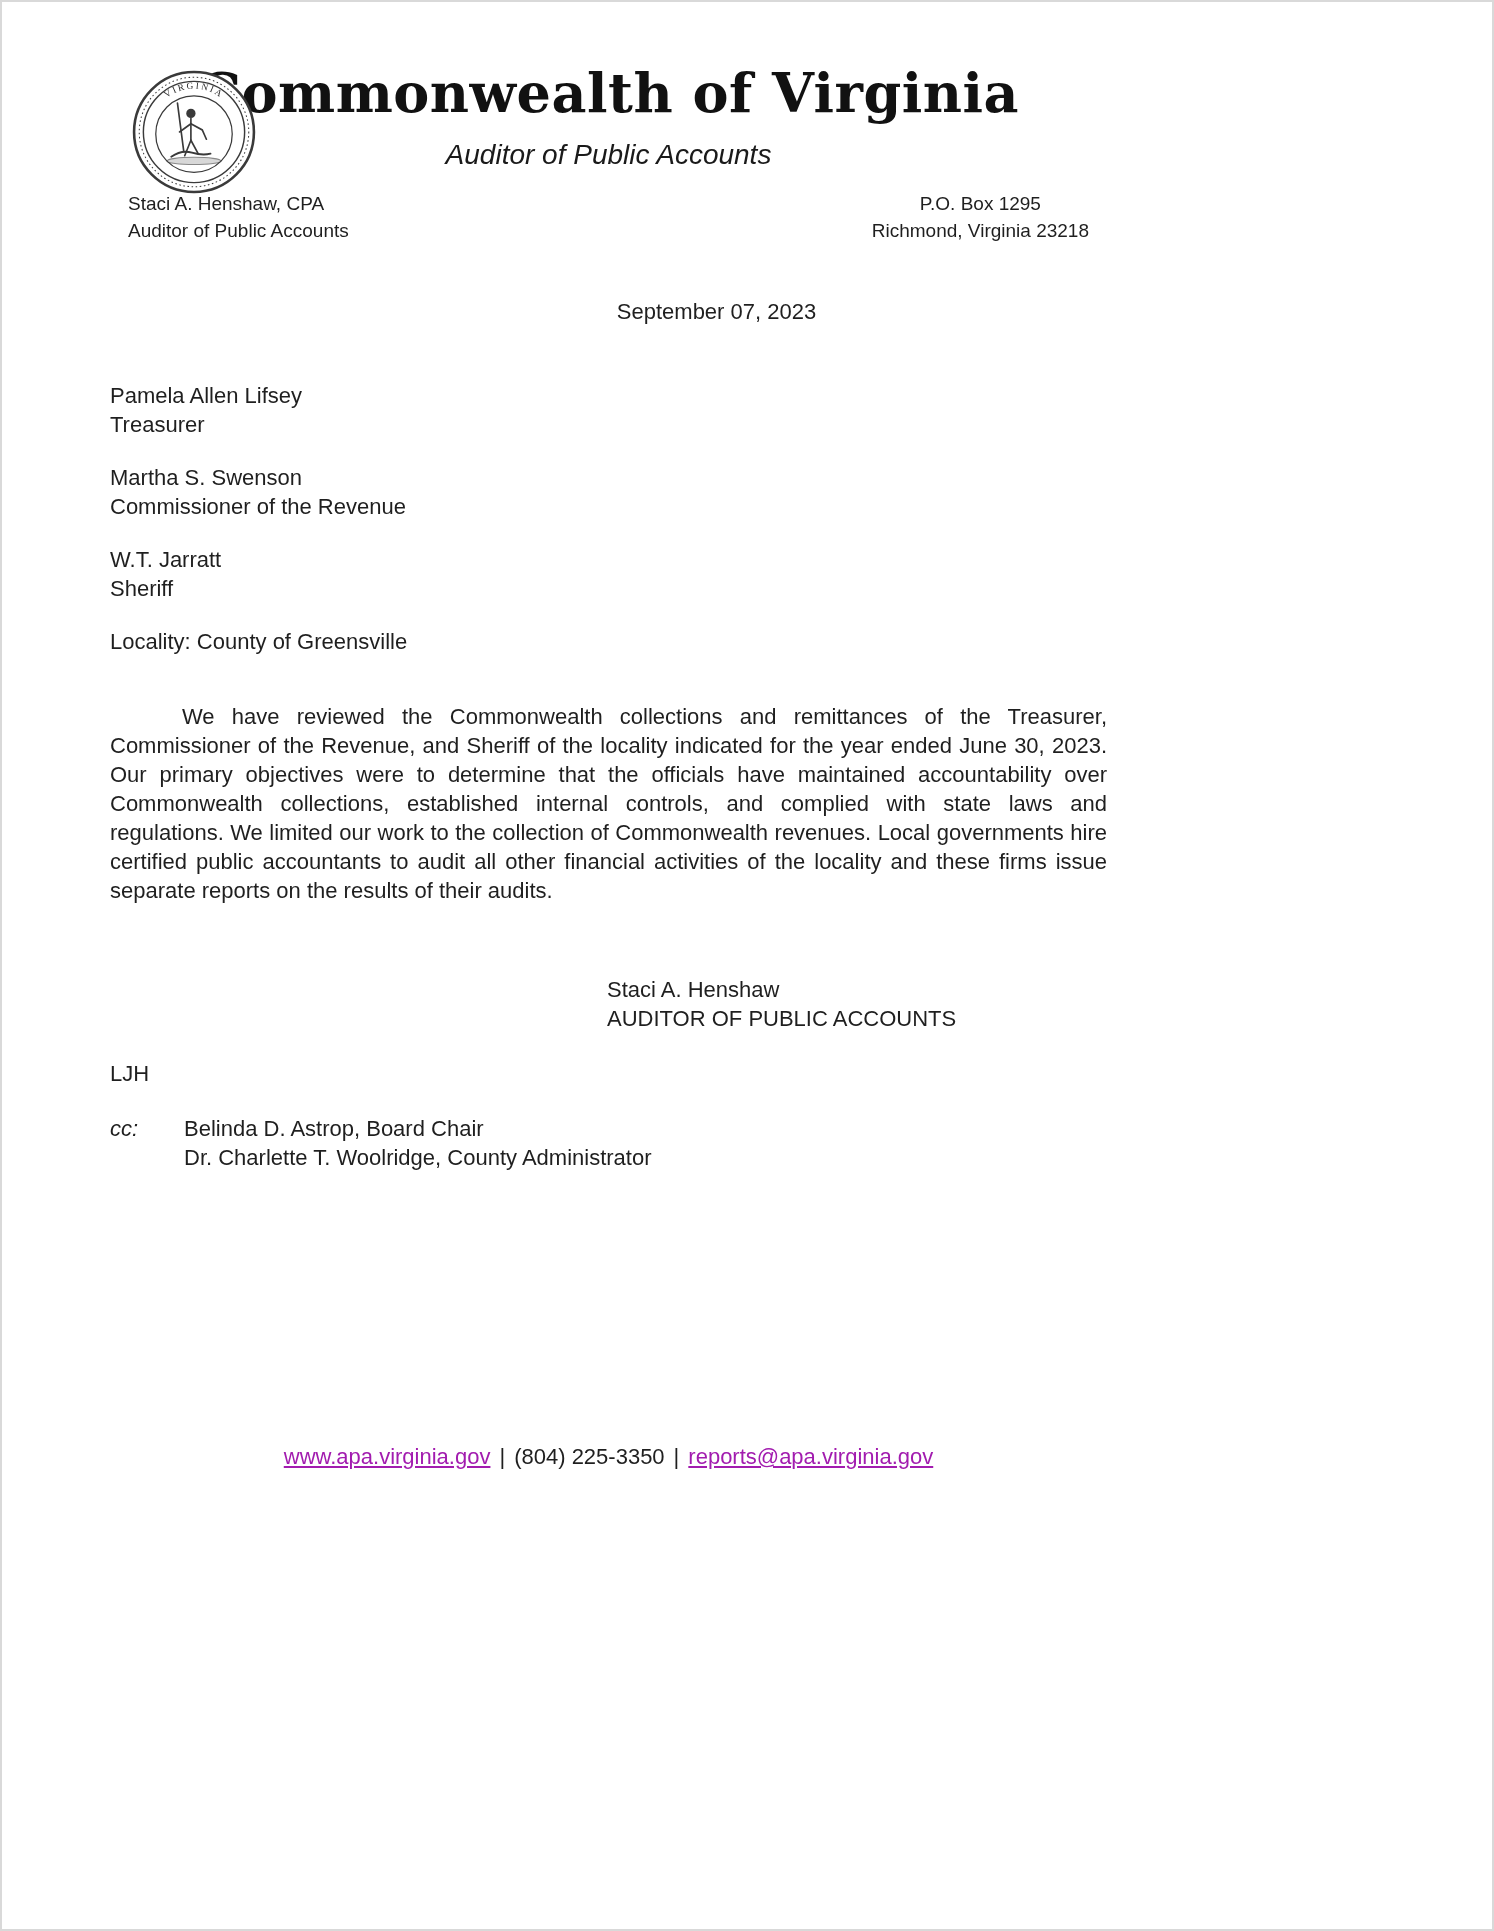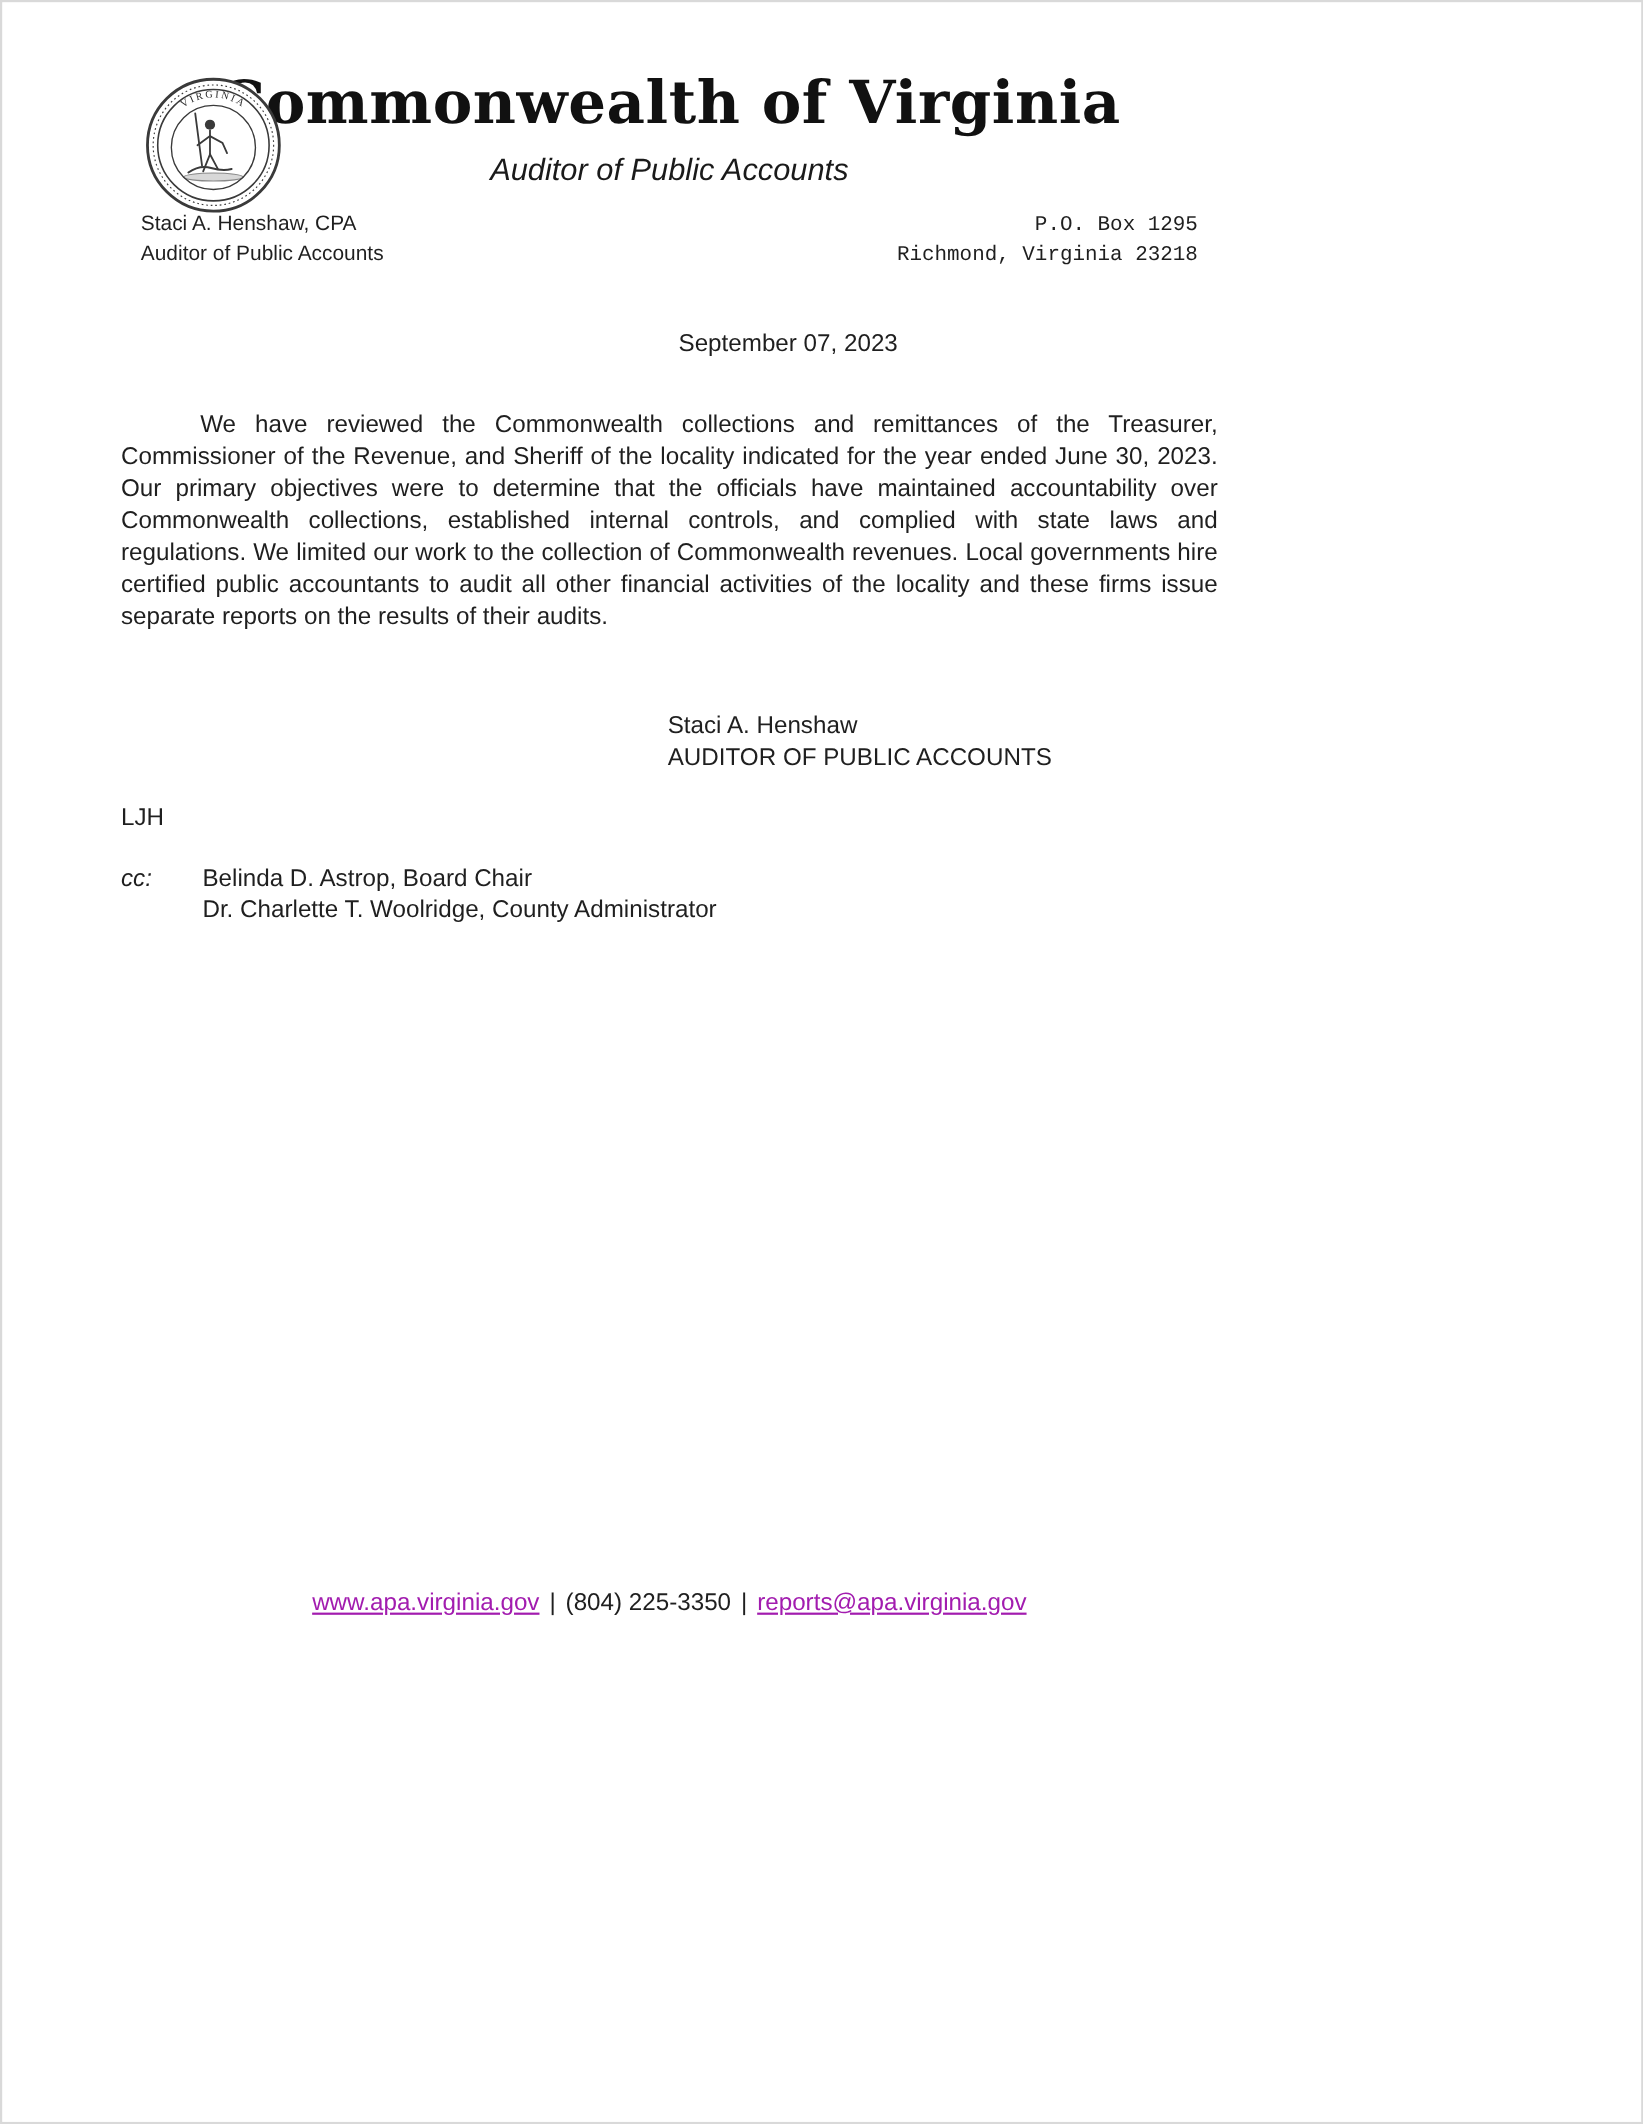--- a/index.html
+++ b/index.html
@@ -48,21 +48,21 @@
     color: #1a1a1a;
   }
   .header-meta {
     display: flex;
     justify-content: space-between;
     margin-top: 20px;
     font-size: 19px;
     line-height: 1.4;
   }
   .header-meta .left { text-align: left; padding-left: 18px; }
-  .header-meta .right { text-align: right; padding-right: 18px; font-family: Liberation Mono, monospace; }
+  .header-meta .right { text-align: center; padding-right: 18px; }
 
   
   .date-line { margin-top: 54px; text-align: center; font-size: 22px; }
   .date-line span { position: relative; left: 108px; }
 
   .recipients { margin-top: 56px; font-size: 22px; line-height: 29px; }
   .recipient-block { margin-bottom: 24px; }
   .locality-line { margin-top: 24px; font-size: 22px; line-height: 29px; }
 
   .body-paragraphs { margin-top: 46px; }
@@ -153,20 +153,35 @@
           <div>P.O. Box 1295</div>
           <div>Richmond, Virginia 23218</div>
         </div>
       </div>
     </div>
 
     <div class="date-line">
       <span>September 07, 2023</span>
     </div>
 
+    <div class="recipients">
+      <div class="recipient-block">
+        <div>Pamela Allen Lifsey</div>
+        <div>Treasurer</div>
+      </div>
+      <div class="recipient-block">
+        <div>Martha S. Swenson</div>
+        <div>Commissioner of the Revenue</div>
+      </div>
+      <div class="recipient-block">
+        <div>W.T. Jarratt</div>
+        <div>Sheriff</div>
+      </div>
+      <div class="locality-line">Locality: County of Greensville</div>
+    </div>
 
     <div class="body-paragraphs">
       <p class="para">We have reviewed the Commonwealth collections and remittances of the Treasurer, Commissioner of the Revenue, and Sheriff of the locality indicated for the year ended June 30, 2023. Our primary objectives were to determine that the officials have maintained accountability over Commonwealth collections, established internal controls, and complied with state laws and regulations. We limited our work to the collection of Commonwealth revenues. Local governments hire certified public accountants to audit all other financial activities of the locality and these firms issue separate reports on the results of their audits.</p>
     </div>
 
     <div class="signature-block">
       <div>Staci A. Henshaw</div>
       <div>AUDITOR OF PUBLIC ACCOUNTS</div>
     </div>
 

